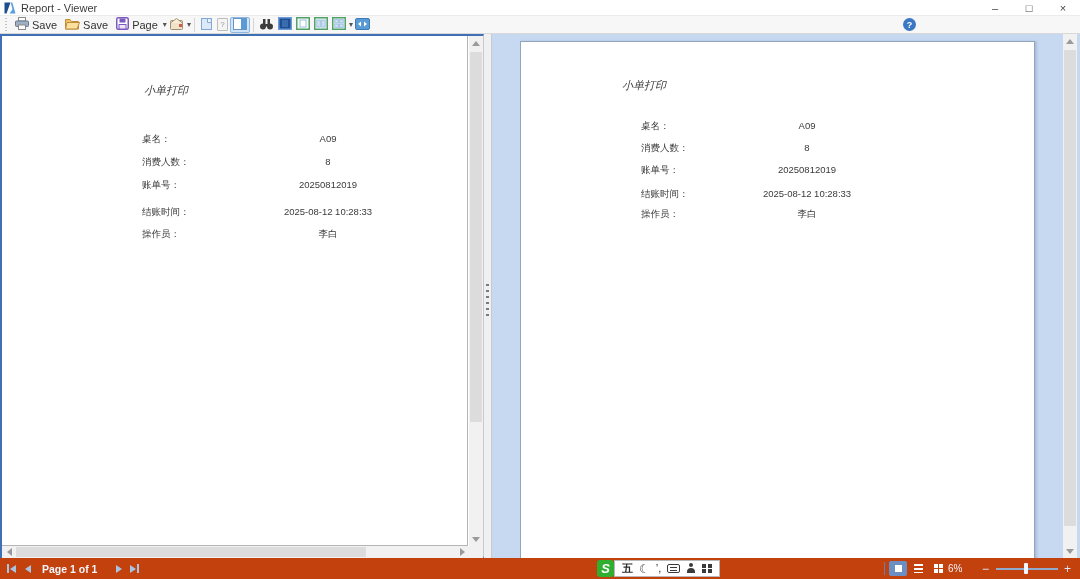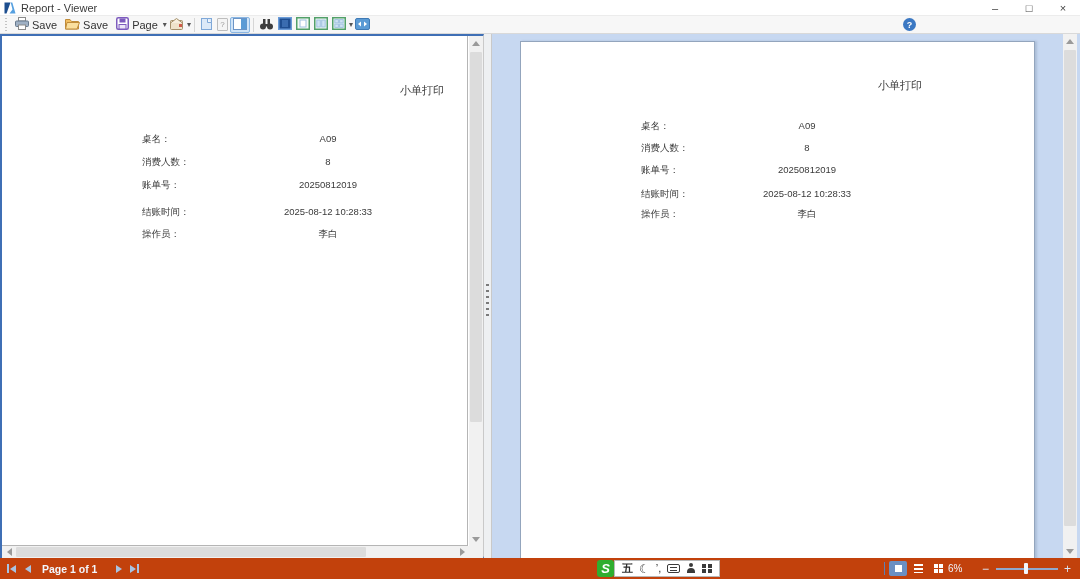--- a/index.html
+++ b/index.html
@@ -26,21 +26,21 @@
   .help-btn { position:absolute; right:4px; top:18px; width:13px; height:13px; border-radius:50%; background:#3b78c3; color:#fff; font-size:9px; font-weight:bold; display:flex; align-items:center; justify-content:center; }
 
   
   .main { position:absolute; left:0; top:34px; width:1080px; height:524px; background:#e9e9e9; }
 
   .left-pane { position:absolute; left:0; top:0; width:484px; height:524px; background:#ffffff; border:2px solid #3f6fb5; border-right:1px solid #c9c9c9; }
   .page-edge-r { position:absolute; left:465px; top:0; width:1px; height:510px; background:#b5b5b5; }
   .page-edge-b { position:absolute; left:0; top:509px; width:466px; height:1px; background:#b5b5b5; }
 
   
-  .doc-title { position:absolute; font-size:11px; color:#3a3a3a; text-align:right; }
+  .doc-title { position:absolute; font-size:11px; color:#3a3a3a; text-align:left;font-style:italic; }
   .drow { position:absolute; left:0; width:100%; height:12px; font-size:9.5px; color:#3a3a3a; }
   .dlbl { position:absolute; white-space:nowrap; }
   .dval { position:absolute; width:200px; text-align:center; white-space:nowrap; }
   .lp .dlbl { left:140px; } .lp .dval { left:226px; }
   .rp .dlbl { left:149px; } .rp .dval { left:215px; }
 
   
   .vsb { position:absolute; width:14px; background:#f1f1f1; }
   .hsb { position:absolute; height:12px; background:#f1f1f1; }
   .sb-arrow { position:absolute; width:14px; height:14px; display:flex; align-items:center; justify-content:center; }

